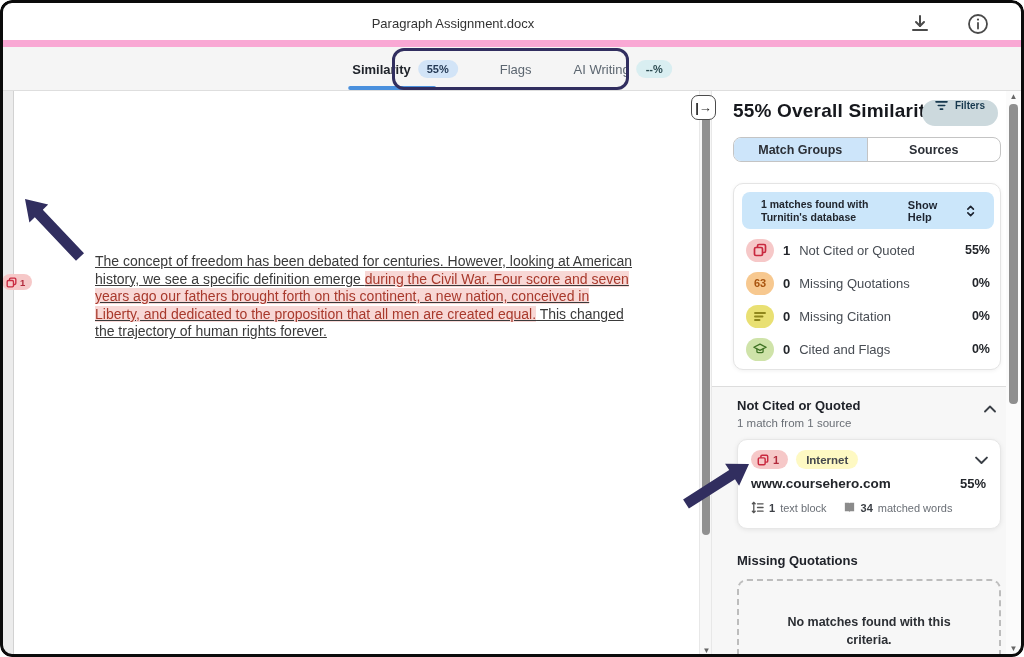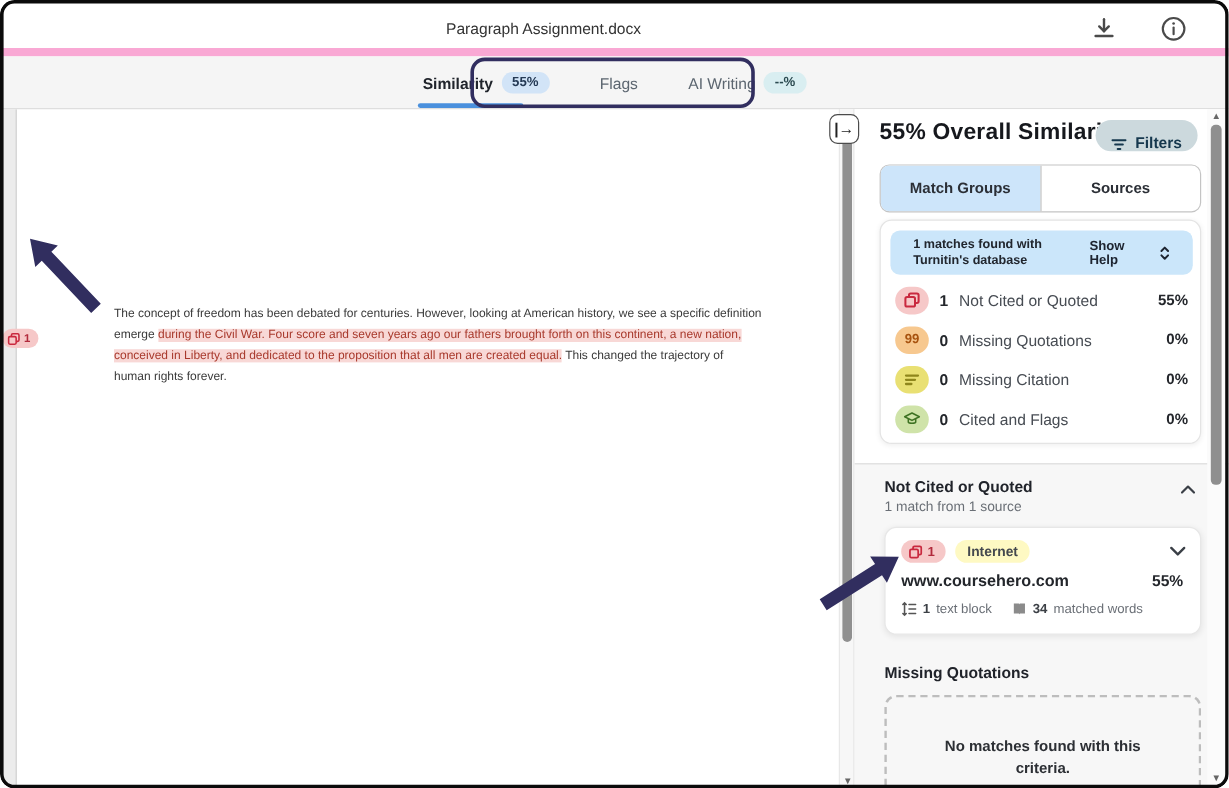--- a/index.html
+++ b/index.html
@@ -23,39 +23,39 @@
   .tab.active { color:#20242b; font-weight:bold; }
   .badge { font-size:11px; font-weight:bold; color:#253a55; padding:3px 9px; border-radius:10px; }
   .badge.blue { background:#d2e4f7; }
   .badge.teal { background:#d9eef1; color:#2b4a50; }
   .tab-underline { position:absolute; left:-4px; bottom:1px; width:88px; height:4px; background:#4a90dd; border-radius:3px; }
   .tab-annotation { position:absolute; left:392px; top:48px; width:237px; height:42px; border:3px solid #312e5f; border-radius:12px; z-index:40; pointer-events:none; }
 
   
   .viewer { position:absolute; left:0; top:91px; width:700px; height:566px; background:#fff; }
   .page-gutter { position:absolute; left:3px; top:0; width:11px; height:566px; background:#ececec; border-right:1px solid #d2d2d2; }
-  .doc-par { position:absolute; left:95px; top:162px; width:540px; font-size:10px; line-height:17.6px; color:#3a3a3a; }
+  .doc-par { position:absolute; left:95px; top:162px; width:540px; font-size:14px; line-height:17.6px; color:#3a3a3a;text-decoration:underline; }
   .hl { background:#f8d8d6; color:#a8392c; }
   .doc-marker { position:absolute; left:2px; top:183px; height:16px; display:flex; align-items:center; gap:3px; background:#f6c8c8; border-radius:9px; padding:0 7px 0 4px; cursor:pointer; }
   .doc-marker svg { width:11px; height:11px; }
   .doc-marker .num { font-size:9.5px; font-weight:bold; color:#b12a3c; }
 
   
   .mid-scroll { position:absolute; left:699px; top:91px; width:13px; height:566px; background:#f7f7f7; border-left:1px solid #e8e8e8; border-right:1px solid #e8e8e8; z-index:6; }
   .mid-thumb { position:absolute; left:2px; top:14px; width:8px; height:430px; background:#909090; border-radius:4px; cursor:pointer; }
   .scroll-arrow { position:absolute; left:2px; width:9px; height:9px; color:#666; font-size:8px; line-height:9px; text-align:center; }
   .collapse-btn { position:absolute; left:691px; top:95px; width:25px; height:25px; background:#fff; border:1.6px solid #4b4b4b; border-radius:7px; display:flex; align-items:center; justify-content:center; font-size:13px; font-weight:bold; color:#222; z-index:7; cursor:pointer; }
 
   
   .panel { position:absolute; left:712px; top:91px; width:312px; height:566px; background:#fff; z-index:5; }
   .panel-head { position:absolute; left:21px; top:9px; font-size:19px; font-weight:bold; color:#16181d; letter-spacing:.2px; }
-  .filters-btn { position:absolute; right:26px; top:9px; height:26px; display:flex; align-items:flex-end; gap:7px; background:#ccd9dd; border:none; border-radius:14px; padding:0 13px; font-size:13px; font-weight:bold; color:#16384e; cursor:pointer; font-family:inherit; }
+  .filters-btn { position:absolute; right:26px; top:9px; height:26px; display:flex; align-items:flex-start; gap:7px; background:#ccd9dd; border:none; border-radius:14px; padding:0 13px; font-size:10px; font-weight:bold; color:#16384e; cursor:pointer; font-family:inherit; }
   .filters-btn svg { width:13px; height:11px; }
 
-  .seg { position:absolute; left:21px; top:46px; width:268px; height:40px; border:1px solid #c4c4c4; border-radius:8px; display:flex; overflow:hidden; background:#fff; }
+  .seg { position:absolute; left:21px; top:46px; width:268px; height:25px; border:1px solid #c4c4c4; border-radius:8px; display:flex; overflow:hidden; background:#fff; }
   .seg-item { flex:1; display:flex; align-items:center; justify-content:center; font-size:12.5px; font-weight:bold; color:#2b2f36; cursor:pointer; }
   .seg-item.active { background:#cde5fa; }
   .seg-item + .seg-item { border-left:1px solid #c4c4c4; }
 
   .match-card { position:absolute; left:21px; top:92px; width:268px; height:187px; background:#fff; border:1px solid #e4e4e4; border-radius:10px; box-shadow:0 1px 4px rgba(0,0,0,.06); }
   .banner { position:absolute; left:8px; top:8px; width:252px; height:37px; background:#cbe6fa; border-radius:8px; display:flex; align-items:center; padding:0 19px; cursor:pointer; }
   .banner-text { width:158px; font-size:10.5px; line-height:13px; color:#21262e; font-weight:bold; }
   .banner-help { margin-left:auto; display:flex; align-items:center; gap:6px; font-size:11px; font-weight:bold; color:#1d2430; }
   .banner-help svg { width:10px; height:14px; }
 
@@ -197,21 +197,21 @@
               <rect x="1.5" y="4.5" width="8" height="8" rx="1.4" fill="#f6c8c8"></rect>
             </svg>
         </span>
         <span class="grp-count">1</span>
         <span class="grp-label">Not Cited or Quoted</span>
         <span class="grp-pct">55%</span>
       </div>
 
       <div class="grp-row" style="top:86px">
         <span class="grp-icon orange">
-          <span class="qq">99</span>
+          <span class="qq">63</span>
         </span>
         <span class="grp-count">0</span>
         <span class="grp-label">Missing Quotations</span>
         <span class="grp-pct">0%</span>
       </div>
 
       <div class="grp-row" style="top:119px">
         <span class="grp-icon yellow">
           <svg viewBox="0 0 14 14" fill="none" stroke="#8f861c" stroke-width="1.9" stroke-linecap="round">
               <line x1="2" y1="4" x2="12" y2="4"></line>

